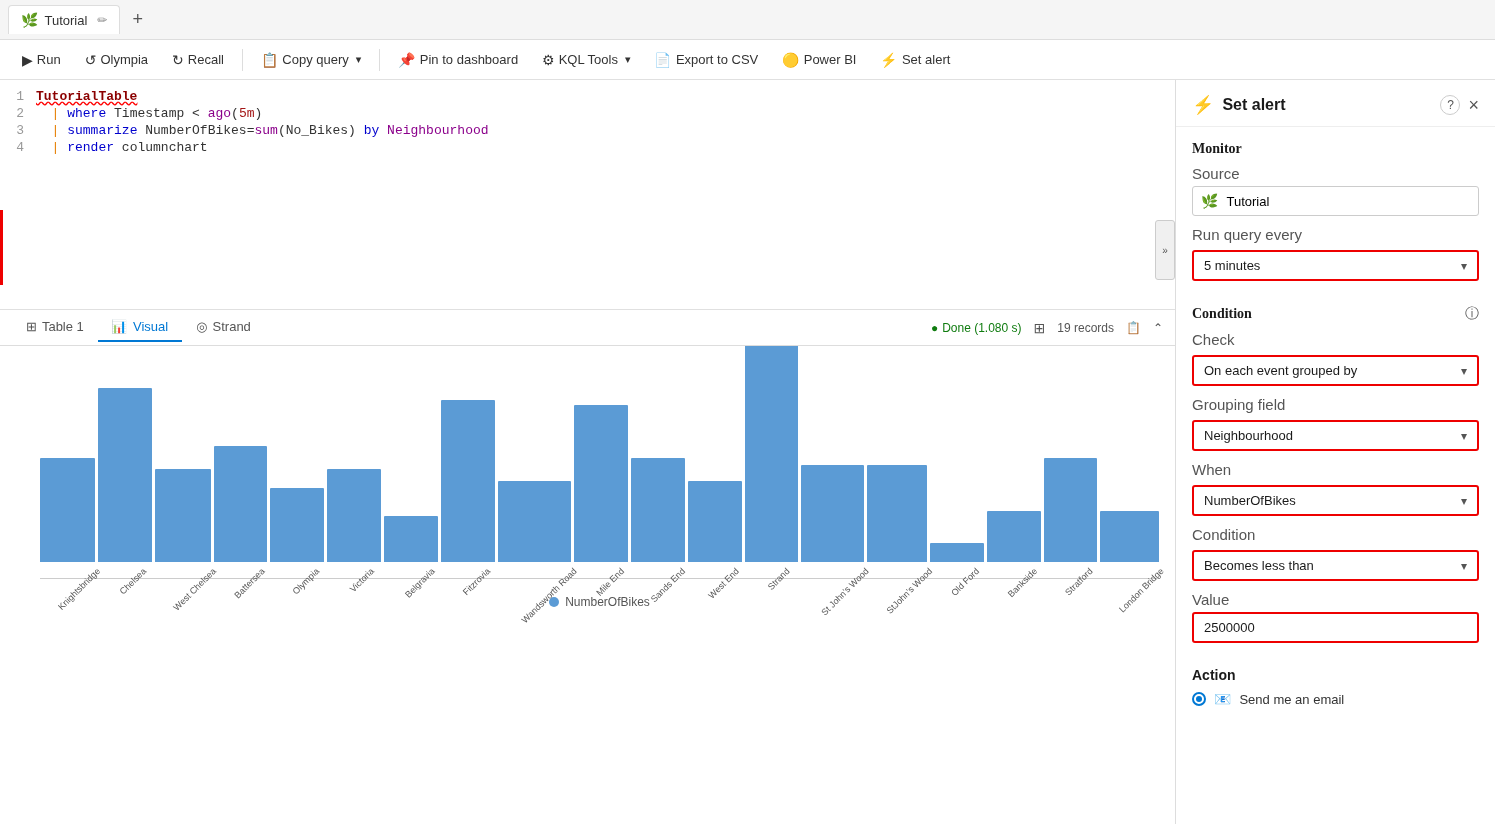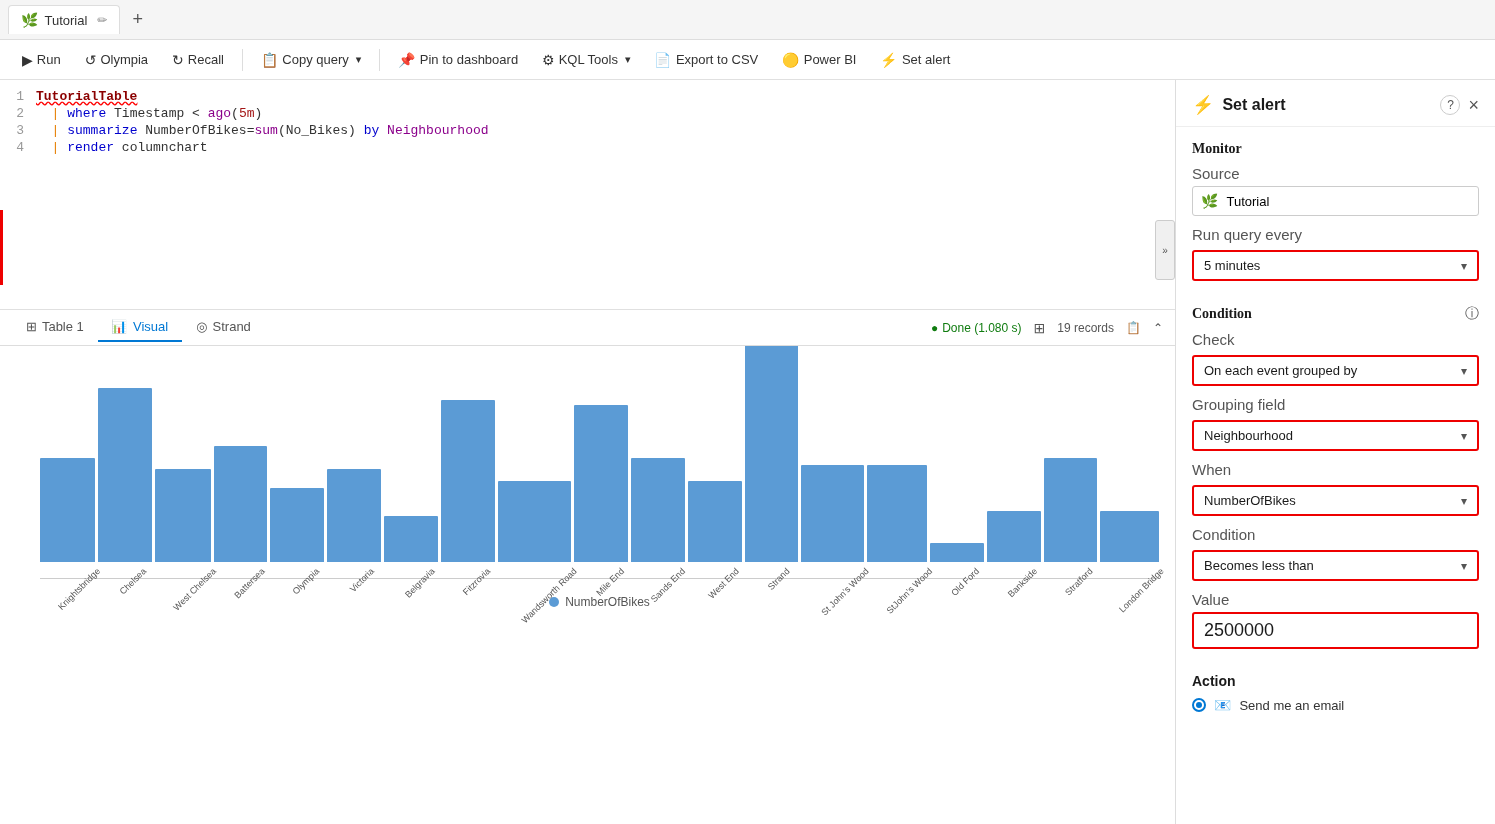--- a/index.html
+++ b/index.html
@@ -136,21 +136,21 @@
 
     .select-field {
       display: flex; align-items: center; justify-content: space-between;
       border: 2px solid #e00; border-radius: 3px; padding: 6px 10px;
       cursor: pointer; background: #fff; font-size: 13px; color: #1a1a1a; margin-top: 7px;
     }
     .select-arrow { color: #555; font-size: 12px; }
 
     .text-input {
       border: 2px solid #e00; border-radius: 3px; padding: 6px 10px;
-      font-size: 18px; color: #1a1a1a; width: 100%;
+      font-size: 13px; color: #1a1a1a; width: 100%;
     }
 
     .info-icon { color: #555; font-size: 14px; cursor: pointer; }
 
     .action-section { }
     .action-title { font-size: 14px; font-weight: 600; color: #1a1a1a; margin-bottom: 8px; }
     .action-option {
       display: flex; align-items: center; gap: 8px; font-size: 13px; color: #333;
     }
     .radio-selected { width: 14px; height: 14px; border-radius: 50%; border: 2px solid #0078d4; display: flex; align-items: center; justify-content: center; }

